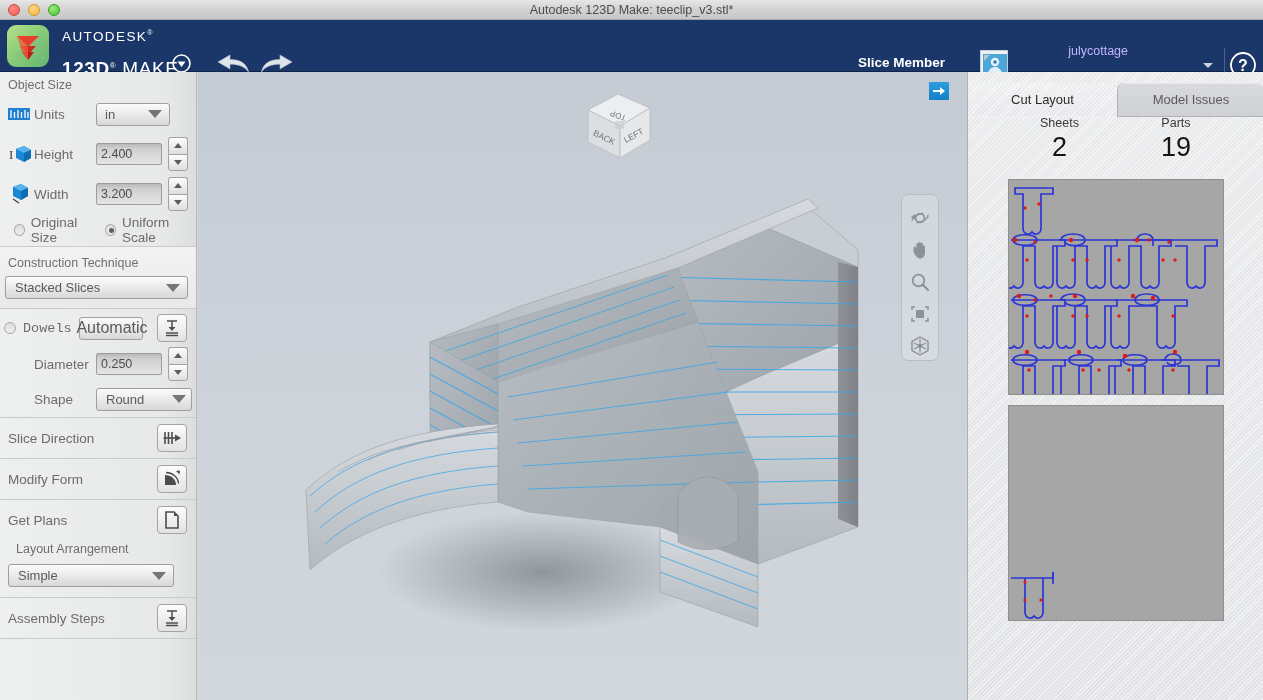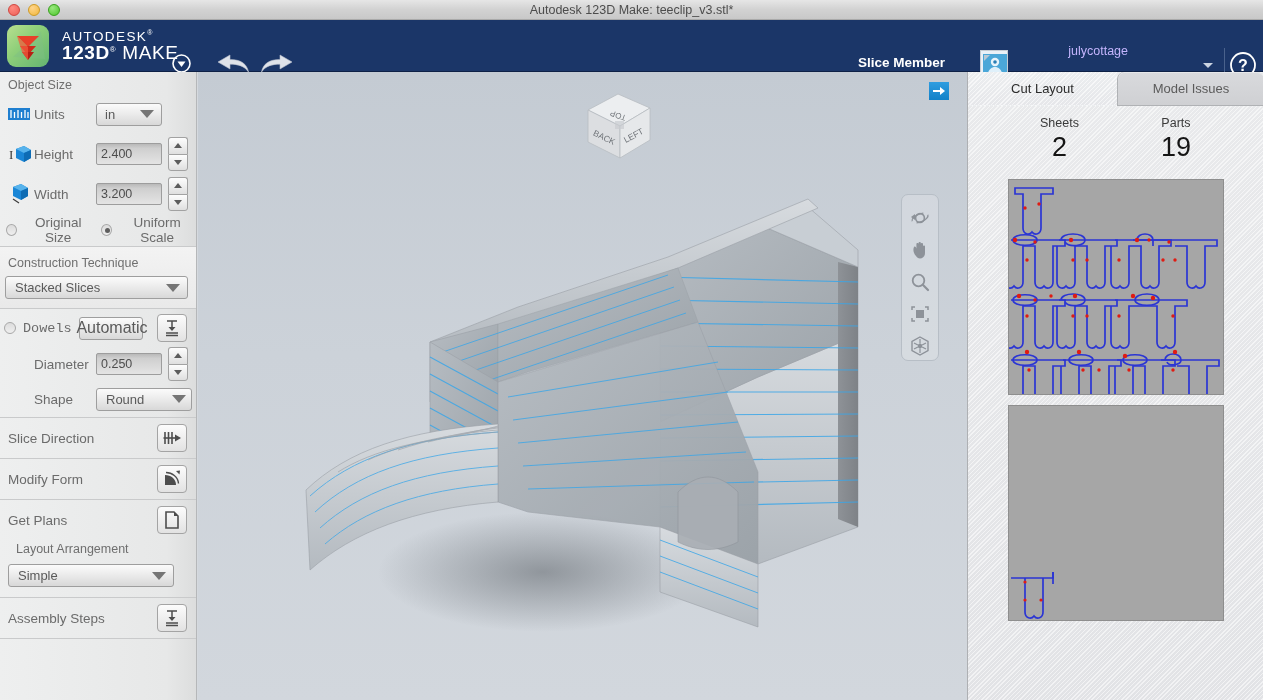--- a/index.html
+++ b/index.html
@@ -33,21 +33,21 @@
   }
   .logo-tile{
     position:absolute; left:7px; top:5px; width:42px; height:42px; border-radius:9px;
     background:linear-gradient(135deg,#b9e08f 0%,#8fcf7a 40%,#63b471 100%);
     overflow:hidden;
   }
   .logo-tile svg{ position:absolute; left:0; top:0; }
   .brand{ position:absolute; left:62px; top:9px; color:#fff; line-height:1; }
   .brand .l1{ font-size:13.5px; letter-spacing:1.4px; font-weight:300; }
   .brand .l1 sup{ font-size:7px; }
-  .brand .l2{ font-size:19px; letter-spacing:0.6px; font-weight:700; margin-top:0; }
+  .brand .l2{ font-size:19px; letter-spacing:0.6px; font-weight:700; margin-top:16px; }
   .brand .l2 sup{ font-size:8px; font-weight:400; }
   .brand .l2 .make{ font-weight:400; }
   .caret-circle{ position:absolute; left:172px; top:34px; width:19px; height:19px; }
   .undo,.redo{ position:absolute; top:31px; width:40px; height:26px; cursor:pointer; }
   .undo{ left:215px; } .redo{ left:255px; }
   .member{
     position:absolute; right:318px; top:35px; color:#fff; font-size:13.5px; font-weight:bold;
   }
   .avatar{
     position:absolute; right:255px; top:30px; width:28px; height:28px;
@@ -95,21 +95,21 @@
 
   .ddl{
     height:23px; border:1px solid #9e9e9e; border-radius:3px;
     background:linear-gradient(to bottom,#fbfbfb 0%,#ececec 45%,#d8d8d8 100%);
     display:flex; align-items:center; justify-content:space-between;
     padding:0 7px 0 9px; font-size:13px; color:#5a5a5a; cursor:pointer;
   }
   .ddl .dcaret{ width:0;height:0;border-left:7px solid transparent;
      border-right:7px solid transparent;border-top:8px solid #757575;}
 
-  .radios{ display:flex; align-items:center; height:32px; padding-left:4px; gap:8px; font-size:13.5px;text-align:center;}
+  .radios{ display:flex; align-items:center; height:32px; padding-left:12px; gap:8px; font-size:13.5px;}
   .radio{ display:flex; align-items:center; gap:6px; cursor:pointer; }
   .rdot{ width:12px;height:12px;border-radius:50%;
      background:linear-gradient(to bottom,#dcdcdc,#efefef); border:1px solid #a8a8a8; position:relative;}
   .rdot.on::after{ content:''; position:absolute; left:2.5px; top:2.5px; width:5px;height:5px;
      border-radius:50%; background:#5e5e5e;}
 
   .iconbtn{
     width:30px; height:28px; border:1px solid #a4a4a4; border-radius:4px;
     background:linear-gradient(to bottom,#fcfcfc,#e2e2e2);
     display:flex;align-items:center;justify-content:center; cursor:pointer;
@@ -141,21 +141,21 @@
   
   .rpanel{
     position:absolute; left:967px; top:72px; width:296px; height:628px;
     background:
       repeating-linear-gradient(135deg, rgba(255,255,255,0.55) 0 1px, rgba(0,0,0,0) 1px 3px),
       linear-gradient(to bottom,#e9eaec,#e2e3e6);
     border-left:1px solid #aeb0b3;
   }
   .tabs{ position:relative; height:34px; }
   .tab{
-    position:absolute; top:0; height:34px; width:149px;
+    position:absolute; top:11px; height:34px; width:149px;
     display:flex;align-items:center;justify-content:center;
     font-size:13px; cursor:pointer;
     border-bottom:1px solid #b0b2b5;
   }
   .tab.active{
     left:0; color:#2c2c2c;
     background:
       repeating-linear-gradient(135deg, rgba(255,255,255,0.6) 0 1px, rgba(0,0,0,0) 1px 3px),
       linear-gradient(to bottom,#eceef0,#e6e7ea);
     border-bottom:1px solid transparent;
@@ -267,21 +267,21 @@
               <line x1="3" y1="3" x2="3" y2="11"></line>
                 <line x1="6.5" y1="5" x2="6.5" y2="11"></line>
               <line x1="10" y1="3" x2="10" y2="11"></line>
                 <line x1="13.5" y1="5" x2="13.5" y2="11"></line>
               <line x1="17" y1="3" x2="17" y2="11"></line>
                 <line x1="20" y1="5" x2="20" y2="11"></line>
             </g>
           </svg>
         </div>
         <div class="lbl">Units</div>
-        <div class="ddl" style="width:66px;padding:0 7px 0 8px;">
+        <div class="ddl" style="width:74px;padding:0 7px 0 8px;">
           <span>in</span>
           <span class="dcaret"></span>
         </div>
       </div>
 
       <div class="row">
         <div class="ico">
           <svg width="24" height="20" viewBox="0 0 24 20">
             <text x="1" y="15" font-family="Liberation Serif, serif" font-size="13" fill="#3a3a3a">I</text>
             <polygon points="8,5 16,2 23,6 23,14 16,18 8,14" fill="#1a86d6"></polygon>

